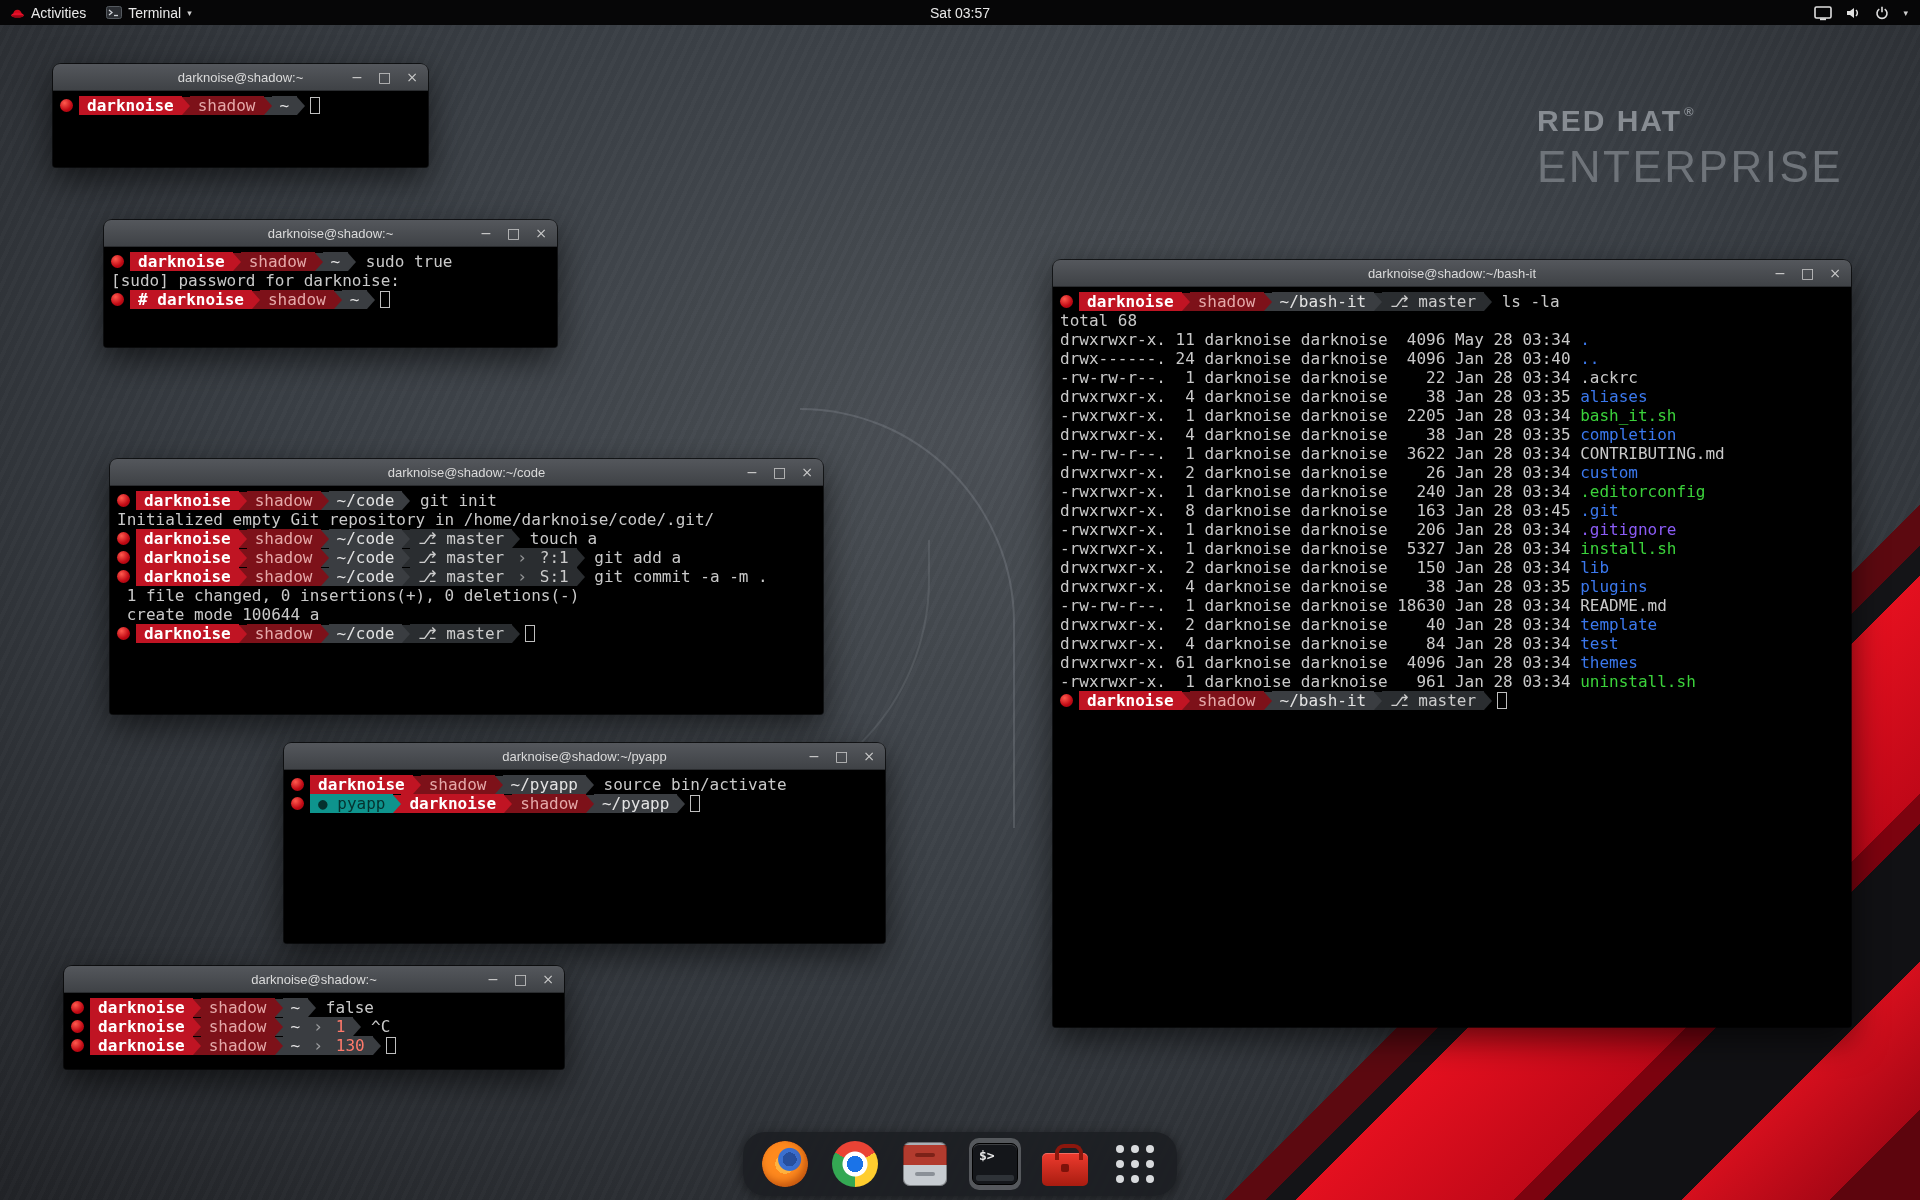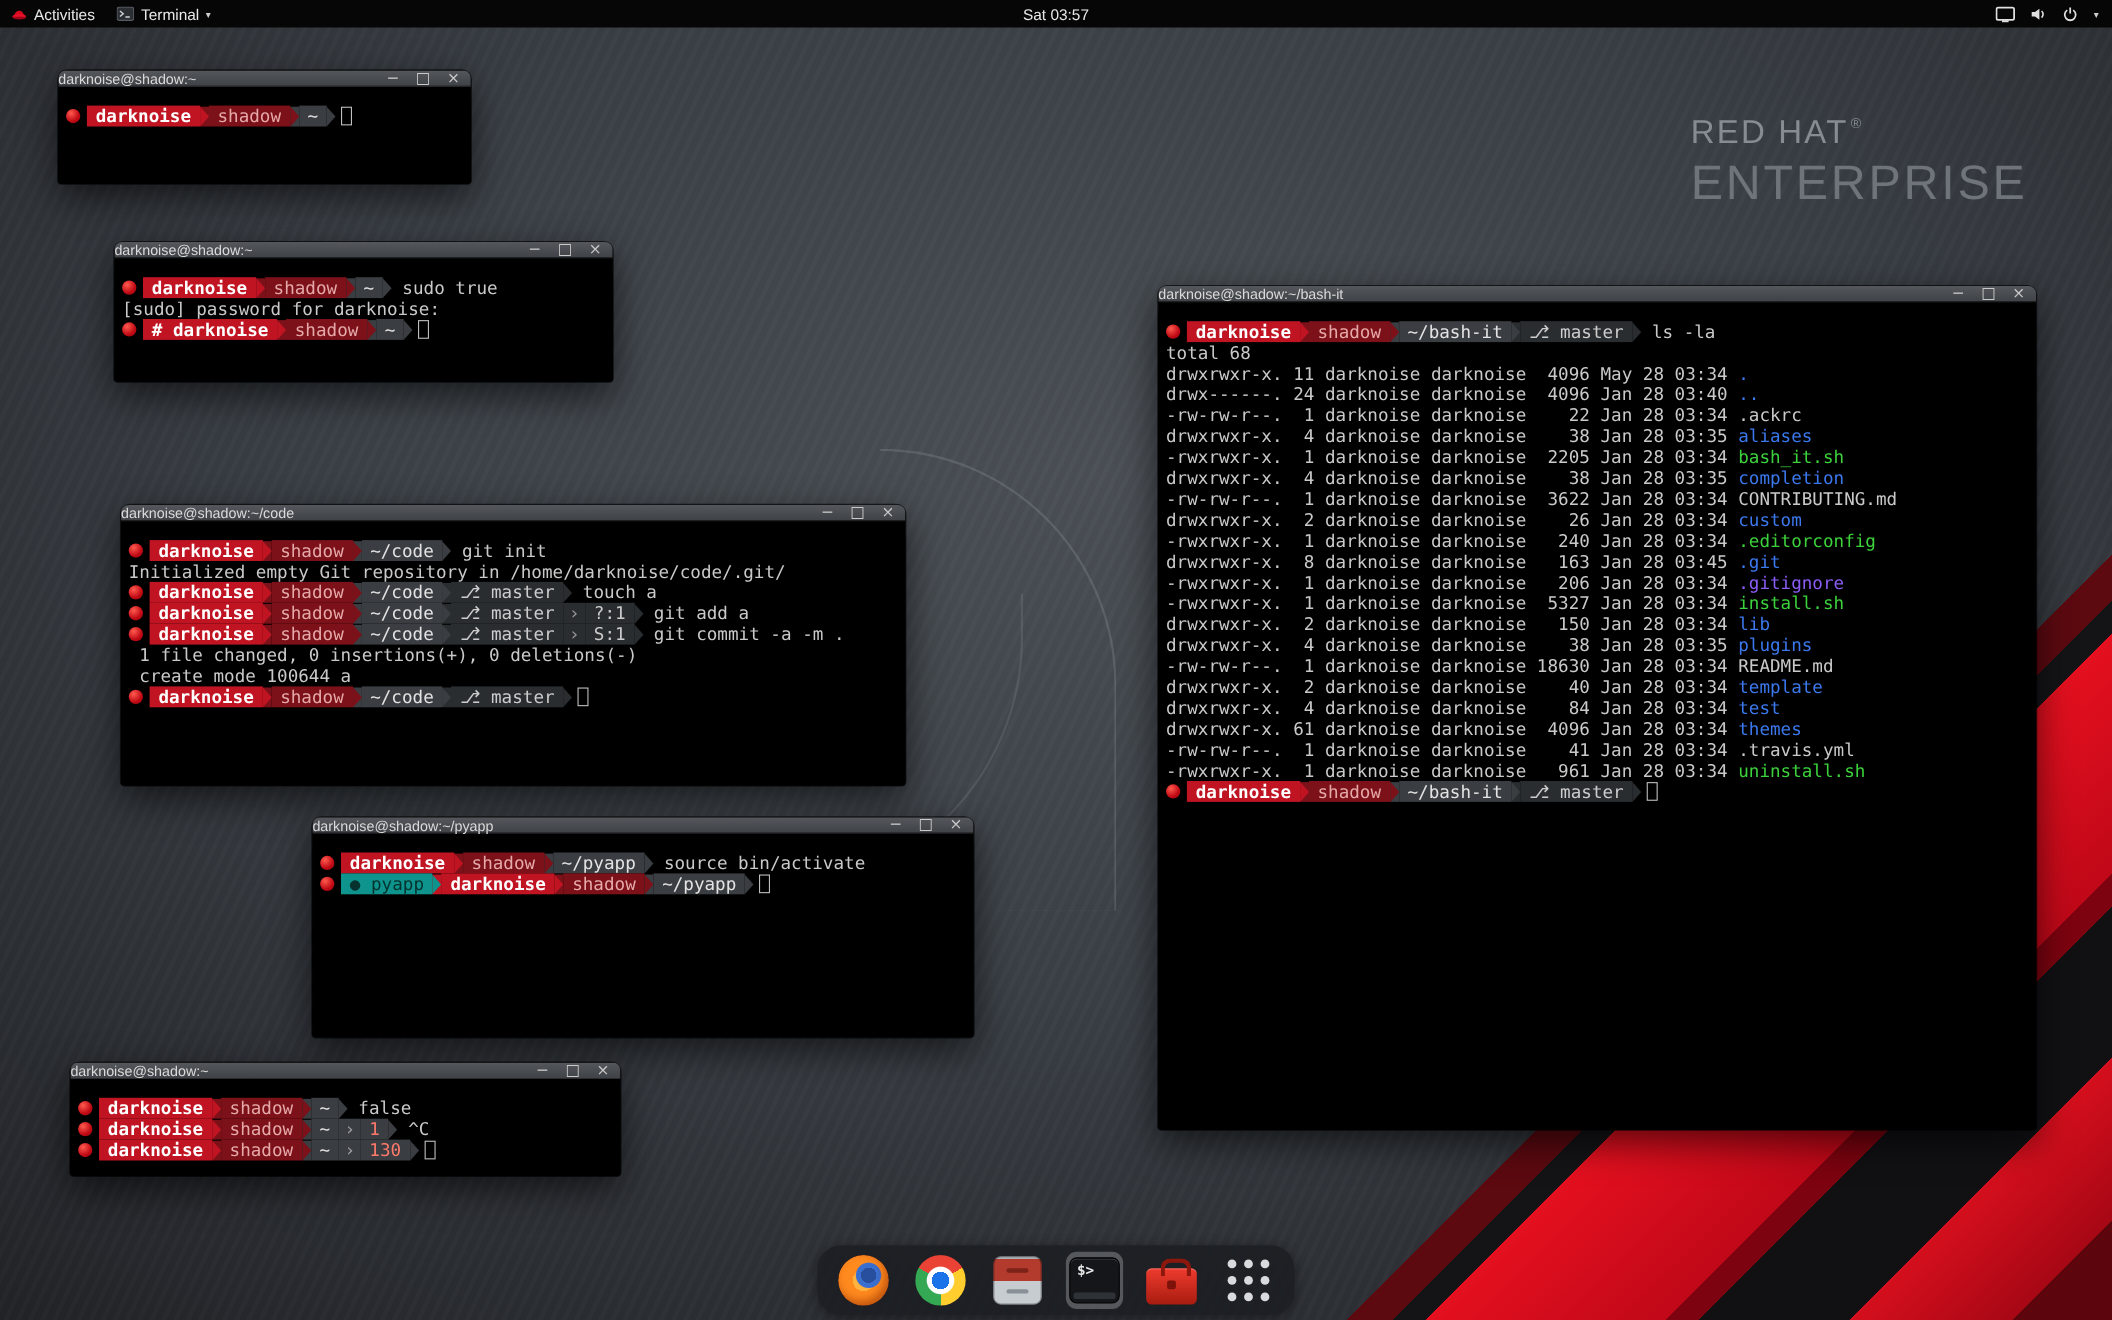--- a/index.html
+++ b/index.html
@@ -20,38 +20,38 @@
     background:linear-gradient(135deg,
       rgba(0,0,0,0) 0%, rgba(0,0,0,0) 63%,
       #5c0910 63%, #5c0910 65.2%,
       #141417 65.2%, #141417 66.8%,
       #e4101f 66.8%, #c00818 78.4%,
       #7c030f 78.4%, #7c030f 80%,
       #111114 80%, #111114 87.3%,
       #d50f1d 87.3%, #a70715 95.2%,
       #5d050d 95.2%, #5d050d 100%);}
   #brand{position:absolute;left:1537px;top:104px;z-index:2;user-select:none}
-  .brand-l1{font-size:30px;font-weight:normal;color:#878c92;letter-spacing:2px;margin-bottom:6px}
+  .brand-l1{font-size:30px;font-weight:bold;color:#878c92;letter-spacing:2px;margin-bottom:6px}
   .brand-l2,.brand-l3{font-size:44px;color:#6f747a;letter-spacing:2.5px;line-height:46px}
   .reg{font-size:13px;vertical-align:top;margin-left:2px}
 
   
   #topbar{position:absolute;top:0;left:0;right:0;height:25px;background:#060607;display:flex;
     align-items:center;color:#e8e8e8;font-size:14px;z-index:50}
   .tb-item{display:flex;align-items:center;gap:6px;padding:0 10px;height:25px;cursor:pointer}
   #tb-clock{position:absolute;left:50%;transform:translateX(-50%);font-size:14px;cursor:pointer;height:25px;display:flex;align-items:center;padding:0 10px}
   .tb-right{margin-left:auto;display:flex;align-items:center;gap:13px;padding-right:12px}
   .caret{font-size:9px;color:#cfcfcf}
 
   
   #windows-layer{position:absolute;inset:0;z-index:10}
   .window{position:absolute;border-radius:8px 8px 3px 3px;background:#000;
     box-shadow:0 12px 34px rgba(0,0,0,0.6), 0 0 0 1px rgba(0,0,0,0.65)}
-  .titlebar{height:15px;border-radius:7px 7px 0 0;background:linear-gradient(#54575c,#3f4246);
-    display:flex;align-items:center;position:relative;border-bottom:1px solid #2a2c2f}
+  .titlebar{height:27px;border-radius:7px 7px 0 0;background:linear-gradient(#54575c,#3f4246);
+    display:flex;align-items:center;justify-content:center;position:relative;border-bottom:1px solid #2a2c2f}
   .titlebar .title{font-size:13px;color:#dadada}
   .winbtns{position:absolute;right:10px;top:0;height:100%;display:flex;align-items:center;gap:15px}
   .winbtn{color:#c9c9c9;font-size:14px;line-height:1;cursor:pointer;font-family:"DejaVu Sans",sans-serif}
   .termbody{position:absolute;top:27px;left:0;right:0;bottom:0;background:rgba(0,0,0,0.97);
     padding:5px 7px;overflow:hidden;font-family:"DejaVu Sans Mono",monospace;font-size:16px;color:#c9c9c9;border-radius:0 0 3px 3px}
   .trow{display:flex;align-items:center;height:19px;white-space:pre}
   .ttext{white-space:pre}
   .pseg{display:flex;align-items:center;height:19px;padding:0 8px;line-height:19px}
   .parrow{width:0;height:0;border-top:9.5px solid transparent;border-bottom:9.5px solid transparent;
     border-left:8px solid transparent;flex:none}
@@ -205,21 +205,20 @@
           <div class="trow"><span class="ttext">-rwxrwxr-x.  1 darknoise darknoise   240 Jan 28 03:34 </span><span class="ttext" style="color: rgb(59, 210, 59);">.editorconfig</span></div>
           <div class="trow"><span class="ttext">drwxrwxr-x.  8 darknoise darknoise   163 Jan 28 03:45 </span><span class="ttext" style="color: rgb(59, 120, 237);">.git</span></div>
           <div class="trow"><span class="ttext">-rwxrwxr-x.  1 darknoise darknoise   206 Jan 28 03:34 </span><span class="ttext" style="color: #8b5cf6;">.gitignore</span></div>
           <div class="trow"><span class="ttext">-rwxrwxr-x.  1 darknoise darknoise  5327 Jan 28 03:34 </span><span class="ttext" style="color: rgb(59, 210, 59);">install.sh</span></div>
           <div class="trow"><span class="ttext">drwxrwxr-x.  2 darknoise darknoise   150 Jan 28 03:34 </span><span class="ttext" style="color: rgb(59, 120, 237);">lib</span></div>
           <div class="trow"><span class="ttext">drwxrwxr-x.  4 darknoise darknoise    38 Jan 28 03:35 </span><span class="ttext" style="color: rgb(59, 120, 237);">plugins</span></div>
           <div class="trow"><span class="ttext">-rw-rw-r--.  1 darknoise darknoise 18630 Jan 28 03:34 README.md</span></div>
           <div class="trow"><span class="ttext">drwxrwxr-x.  2 darknoise darknoise    40 Jan 28 03:34 </span><span class="ttext" style="color: rgb(59, 120, 237);">template</span></div>
           <div class="trow"><span class="ttext">drwxrwxr-x.  4 darknoise darknoise    84 Jan 28 03:34 </span><span class="ttext" style="color: rgb(59, 120, 237);">test</span></div>
           <div class="trow"><span class="ttext">drwxrwxr-x. 61 darknoise darknoise  4096 Jan 28 03:34 </span><span class="ttext" style="color: rgb(59, 120, 237);">themes</span></div>
-          <div class="trow"><span class="ttext">-rw-rw-r--.  1 darknoise darknoise    41 Jan 28 03:34 .travis.yml</span></div>
           <div class="trow"><span class="ttext">-rwxrwxr-x.  1 darknoise darknoise   961 Jan 28 03:34 </span><span class="ttext" style="color: rgb(59, 210, 59);">uninstall.sh</span></div>
           <div class="trow"><span class="prompt-icon"></span><span class="pseg" style="background: rgb(192, 20, 35); color: rgb(255, 255, 255); font-weight: bold;">darknoise</span><span class="parrow" style="border-left-color: rgb(192, 20, 35); background: rgb(125, 17, 25);"></span><span class="pseg" style="background: rgb(125, 17, 25); color: rgb(229, 169, 169);">shadow</span><span class="parrow" style="border-left-color: rgb(125, 17, 25); background: rgb(58, 61, 65);"></span><span class="pseg" style="background: rgb(58, 61, 65); color: rgb(227, 227, 227);">~/bash-it</span><span class="parrow" style="border-left-color: rgb(58, 61, 65); background: rgb(42, 45, 48);"></span><span class="pseg" style="background: rgb(42, 45, 48); color: rgb(204, 204, 204);">⎇ master</span><span class="parrow" style="border-left-color: rgb(42, 45, 48);"></span><span class="cursor"></span></div>
         </div>
       </div>
     </div>
 
   <div id="dock">
       <div class="dock-item">
         <div class="dicon ic-firefox"></div>
       </div>

